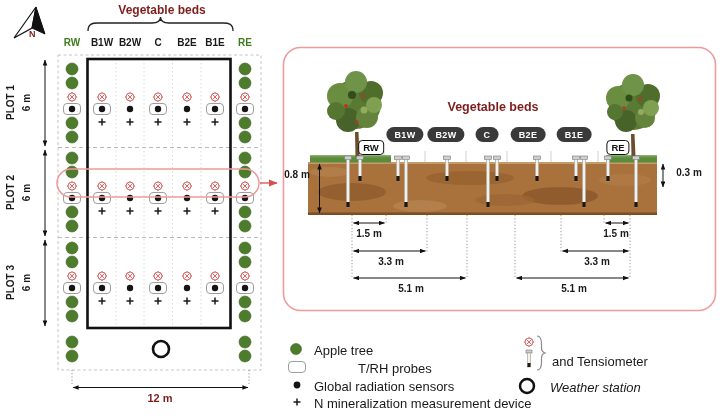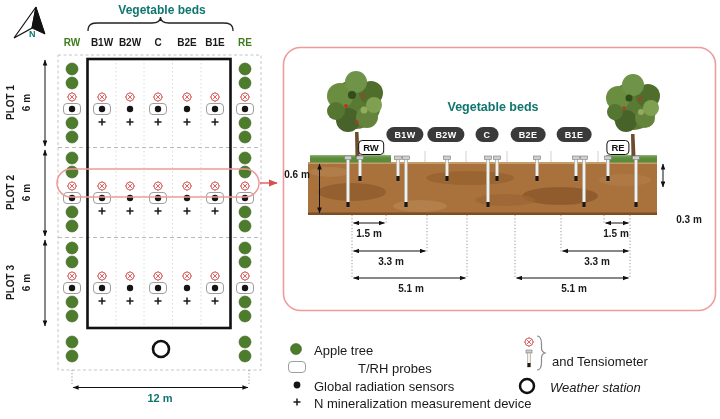--- a/index.html
+++ b/index.html
@@ -1,19 +1,19 @@
 <!DOCTYPE html>
 <html><head>
 <meta charset="utf-8">
 <style>
   html,body{margin:0;padding:0;background:#fff;}
   #canvas{position:relative;width:720px;height:419px;background:#fff;overflow:hidden;
           font-family:"Liberation Sans",sans-serif;color:#1a1a1a;}
   #gfx{position:absolute;left:0;top:0;}
-  .lbl{position:absolute;white-space:nowrap;color:#0f766e;font-family:"Liberation Sans",sans-serif;}
+  .lbl{position:absolute;white-space:nowrap;color:#7f1d1d;font-family:"Liberation Sans",sans-serif;}
   .b{font-weight:bold;}
   .ctr{transform:translateX(-50%);}
   .ttl{font-size:12px;font-weight:bold;}
   .colh{position:absolute;top:37px;font-size:10px;font-weight:bold;transform:translateX(-50%);}
   .colh.green{color:#3e7c1f;}
   .rot{position:absolute;width:84px;height:13px;text-align:center;font-size:10px;font-weight:bold;
        transform:rotate(-90deg);transform-origin:center;}
   .dim{position:absolute;font-size:10px;font-weight:bold;transform:translateX(-50%);white-space:nowrap;}
   .pill{position:absolute;top:127px;background:#3a3a3a;color:#fff;font-size:9px;font-weight:bold;
         padding:3px 8px 2px 8px;border-radius:8px;transform:translateX(-50%);letter-spacing:.4px;}
@@ -354,22 +354,22 @@
 <div class="lbl ttl ctr" style="left:493px;top:100px;font-size:12.5px;">Vegetable beds</div>
 
 <div class="tbox" style="left:371px;">RW</div>
 <div class="pill" style="left:405px;">B1W</div>
 <div class="pill" style="left:446px;">B2W</div>
 <div class="pill" style="left:487px;">C</div>
 <div class="pill" style="left:528px;">B2E</div>
 <div class="pill" style="left:574px;">B1E</div>
 <div class="tbox" style="left:618px;">RE</div>
 
-<div class="dim" style="left:297px;top:169px;">0.6 m</div>
-<div class="dim" style="left:689px;top:167px;margin-top:47px;">0.3 m</div>
+<div class="dim" style="left:297px;top:169px;">0.8 m</div>
+<div class="dim" style="left:689px;top:167px;">0.3 m</div>
 
 <div class="dim" style="left:369px;top:228px;">1.5 m</div>
 <div class="dim" style="left:391px;top:256px;">3.3 m</div>
 <div class="dim" style="left:411px;top:283px;">5.1 m</div>
 <div class="dim" style="left:616px;top:228px;">1.5 m</div>
 <div class="dim" style="left:597px;top:256px;">3.3 m</div>
 <div class="dim" style="left:574px;top:283px;">5.1 m</div>
 
 <div class="leg" style="left:314px;top:343px;">Apple tree</div>
 <div class="leg" style="left:314px;top:361px;margin-left:44px;">T/RH probes</div>

